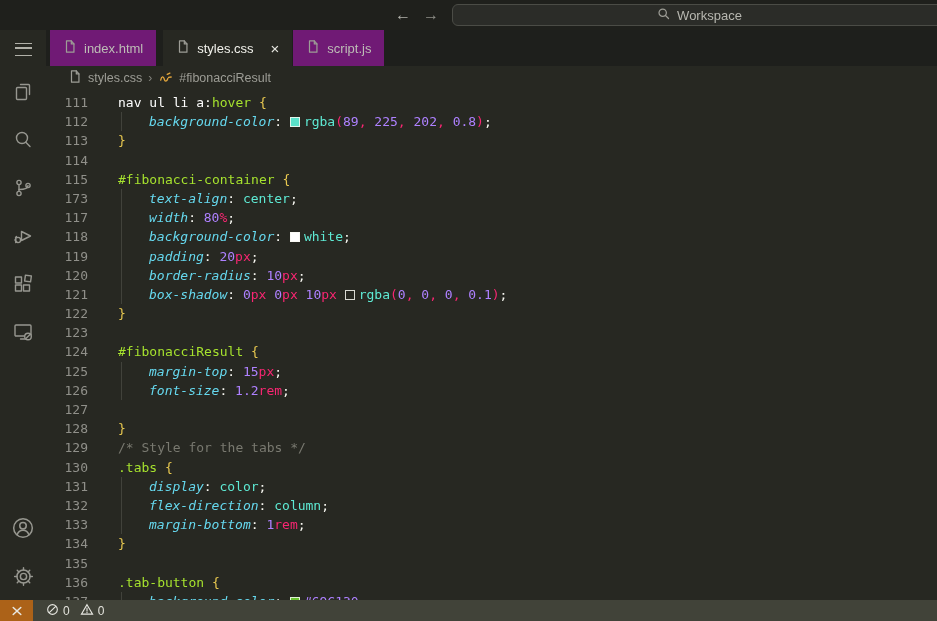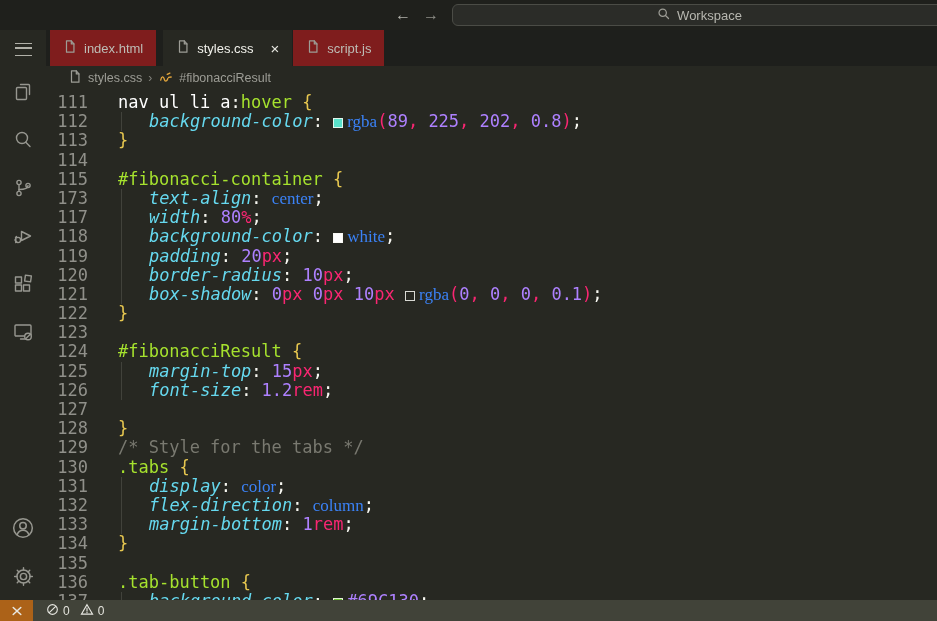--- a/index.html
+++ b/index.html
@@ -24,43 +24,43 @@
   .ab-slot:first-child{height:38px;}
   .ab-spacer{flex:1;}
   .ab-icon{opacity:.95;}
   .hamburger{width:17px;height:11px;border-top:1.6px solid #b1b1a9;border-bottom:1.6px solid #b1b1a9;position:relative;}
   .hamburger::after{content:"";position:absolute;left:0;right:0;top:3.6px;height:1.6px;background:#b1b1a9;}
   svg.stroke{fill:none;stroke:#9d9d96;stroke-width:1.4;stroke-linecap:round;stroke-linejoin:round;}
 
   
   #tabbar{position:absolute;top:30px;left:46px;right:0;height:36px;background:#1e1f1c;
           display:flex;align-items:stretch;padding-left:4px;}
-  .tab{display:flex;align-items:center;gap:7px;padding:0 13px;font-size:13px;background:#7f1d1d;
+  .tab{display:flex;align-items:center;gap:7px;padding:0 13px;font-size:13px;background:#701a75;
        color:#bdbdb6;border-right:1px solid #1e1f1c;cursor:default;white-space:nowrap;}
   .tab.active{background:#272822;color:#f2f2ec;margin-left:5px;border-left:1px solid #1e1f1c;}
   .tab .close{margin-left:10px;font-size:15px;color:#e8e8e2;line-height:1;}
   .fileicon{flex:0 0 auto;}
 
   
   #breadcrumb{position:absolute;top:66px;left:46px;right:0;height:24px;background:#272822;
               display:flex;align-items:center;gap:6px;padding-left:22px;font-size:12.5px;color:#9d9d96;}
   .bc-sep{color:#83837d;font-size:12px;}
 
   
   #code{position:absolute;top:90px;left:46px;right:0;bottom:21px;background:#272822;overflow:hidden;
-        font-family:"DejaVu Sans Mono",monospace;font-size:17px;padding-top:3px;}
+        font-family:"DejaVu Sans Mono",monospace;font-size:13px;padding-top:3px;}
   .cl{display:flex;height:19.2px;line-height:19.2px;white-space:pre;}
   .ln{flex:0 0 42px;text-align:right;color:#90908a;}
   .lc{padding-left:30px;color:#f8f8f2;}
   .guide{display:inline-block;width:28px;height:19.2px;margin-left:3px;vertical-align:top;
          border-left:1px solid #41423b;box-sizing:border-box;}
   .tk-sel{color:#ffffff;}
   .tk-idsel,.tk-pseudo{color:#a6e22e;}
   .tk-prop{color:#66d9ef;font-style:italic;text-align:right;}
-  .tk-val{color:#3b82f6;font-family:Liberation Serif, serif;}
+  .tk-val{color:#5eead4;}
   .tk-num{color:#ae81ff;}
   .tk-unit,.tk-comma,.tk-paren{color:#f92672;}
   .tk-punc{color:#f8f8f2;}
   .tk-brace{color:#e8c850;}
   .tk-comment{color:#797970;}
   .sw{display:inline-block;width:10px;height:10px;border:1px solid rgba(248,248,242,.85);
       margin-right:4px;vertical-align:-1px;box-sizing:border-box;}
 
   
   #statusbar{position:absolute;left:0;bottom:0;width:937px;height:21px;background:#414339;

